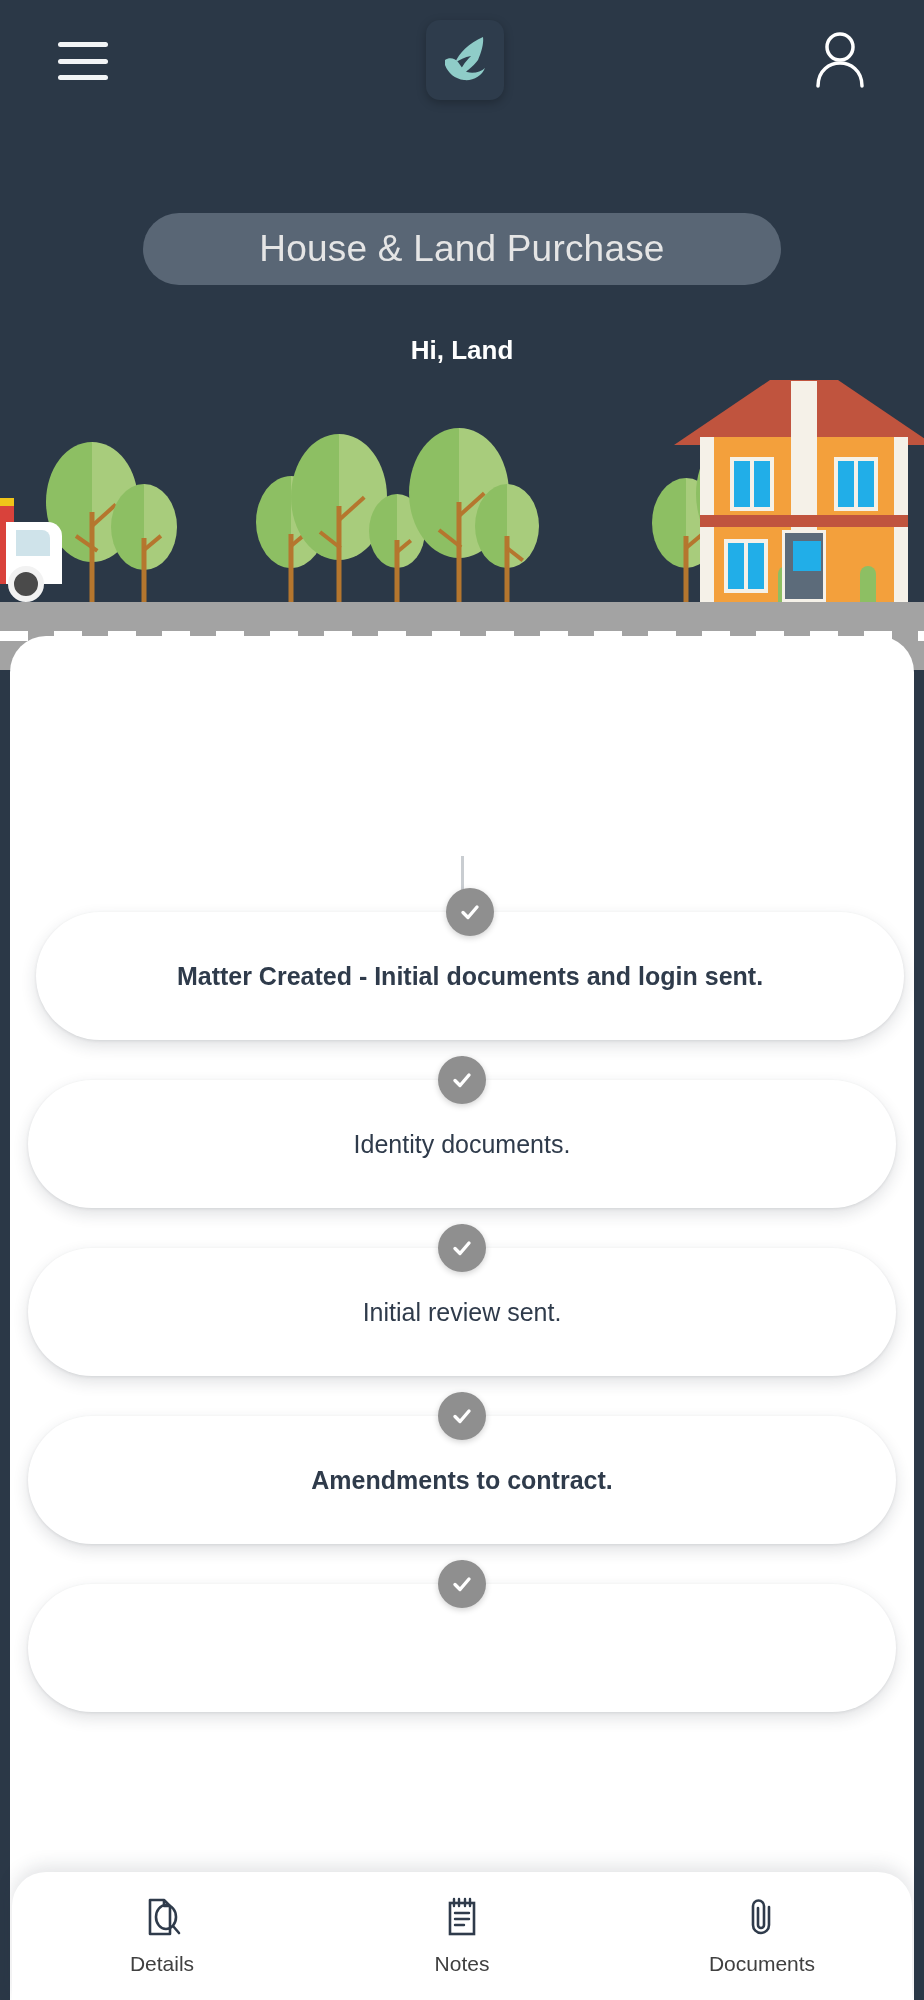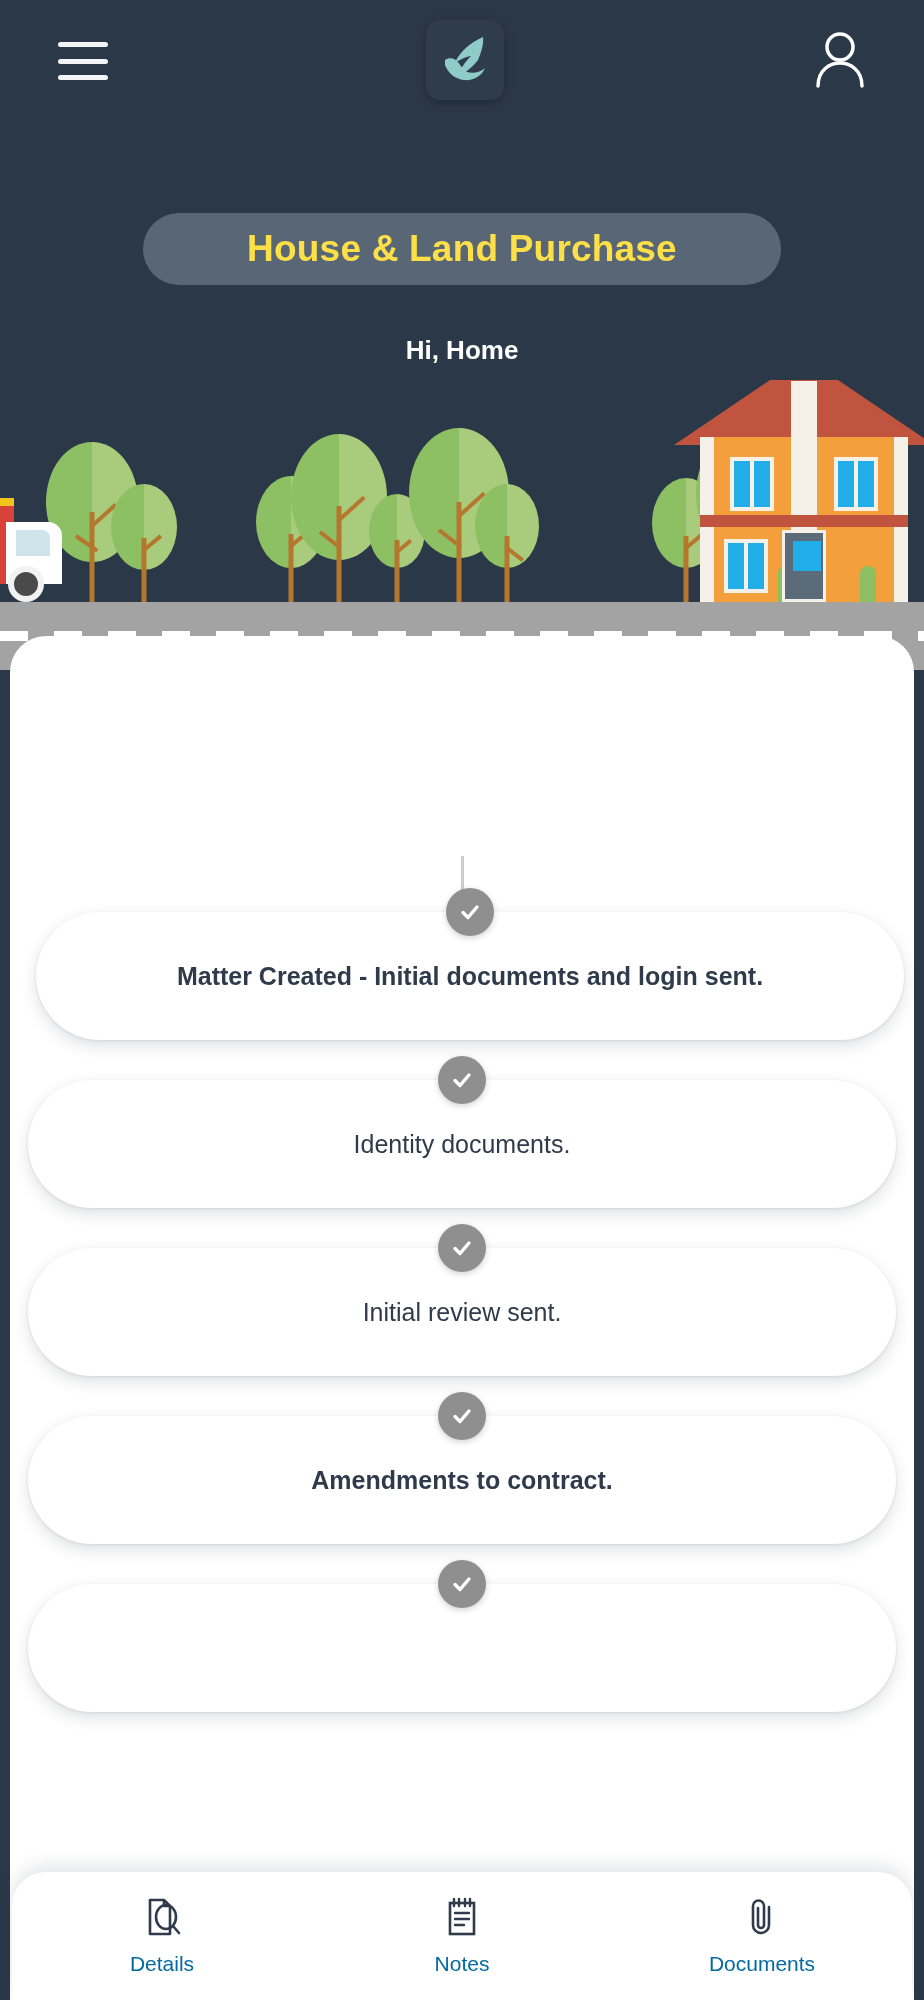--- a/index.html
+++ b/index.html
@@ -27,21 +27,21 @@
   }
 
   .profile-icon { position:absolute; left:812px; top:30px; width:56px; height:58px; cursor:pointer; }
 
   
   .title-pill {
     position:absolute; left:143px; top:213px; width:638px; height:72px;
     background:#596675; border-radius:36px;
     display:flex; align-items:center; justify-content:center;
   }
-  .title-pill span { color:#fde047; font-size:37px; font-weight:700; letter-spacing:.2px; }
+  .title-pill span { color:#e5e5e5; font-size:37px; font-weight:400; letter-spacing:.2px; }
 
   .greeting {
     position:absolute; left:0; top:335px; width:924px; text-align:center;
     color:#FFFFFF; font-size:26px; font-weight:700;
   }
 
   
   .scene { position:absolute; left:0; top:380px; width:924px; height:290px; overflow:hidden; }
   .road { position:absolute; left:0; bottom:0; width:924px; height:68px; background:#A3A3A3; }
   .road-dashes { position:absolute; left:0; top:29px; width:924px; height:10px;
@@ -125,21 +125,21 @@
   }
   .nav-item {
     flex:1; display:flex; flex-direction:column; align-items:center;
     padding-top:18px; position:relative; cursor:pointer;
   }
   .nav-item .nav-ellipse {
     position:absolute; top:4px; left:50%; transform:translateX(-50%);
     width:124px; height:124px; border-radius:50%; background:#DDEFEC; z-index:0;
   }
   .nav-icon { position:relative; z-index:1; height:54px; display:flex; align-items:center; }
-  .nav-label { position:relative; z-index:1; margin-top:8px; font-size:21px; color:#0369a1; }
+  .nav-label { position:relative; z-index:1; margin-top:8px; font-size:21px; color:#404040; }
   .nav-item.active .nav-label { color:#8FBFBB; }
 </style>
 </head>
 <body>
 
 <div id="app">
 
   <div class="topbar">
     <div class="hamburger">
       <span></span>
@@ -156,21 +156,21 @@
 
     <svg class="profile-icon" viewBox="0 0 56 58">
       <circle cx="28" cy="17" r="13" fill="none" stroke="#FFFFFF" stroke-width="3.5"></circle>
       <path d="M6 56 C6 40 18 33 28 33 C38 33 50 40 50 56" fill="none" stroke="#FFFFFF" stroke-width="3.5" stroke-linecap="round"></path>
     </svg>
   </div>
 
   <div class="title-pill">
     <span>House &amp; Land Purchase</span>
   </div>
-  <div class="greeting">Hi, Home</div>
+  <div class="greeting">Hi, Land</div>
 
   <div class="scene">
 
     <div class="tree" style="left:42px; width:100px; height:150px;">
       <div class="crown" style="width:92px; height:120px; bottom:40px;"></div>
       <div class="trunk" style="height:90px;"></div>
       <div class="branch" style="width:32px; left:50%; bottom:74px; transform:rotate(-42deg);"></div>
       <div class="branch" style="width:26px; left:34%; bottom:64px; transform:rotate(35deg);"></div>
     </div>
     <div class="tree" style="left:108px; width:72px; height:112px;">

